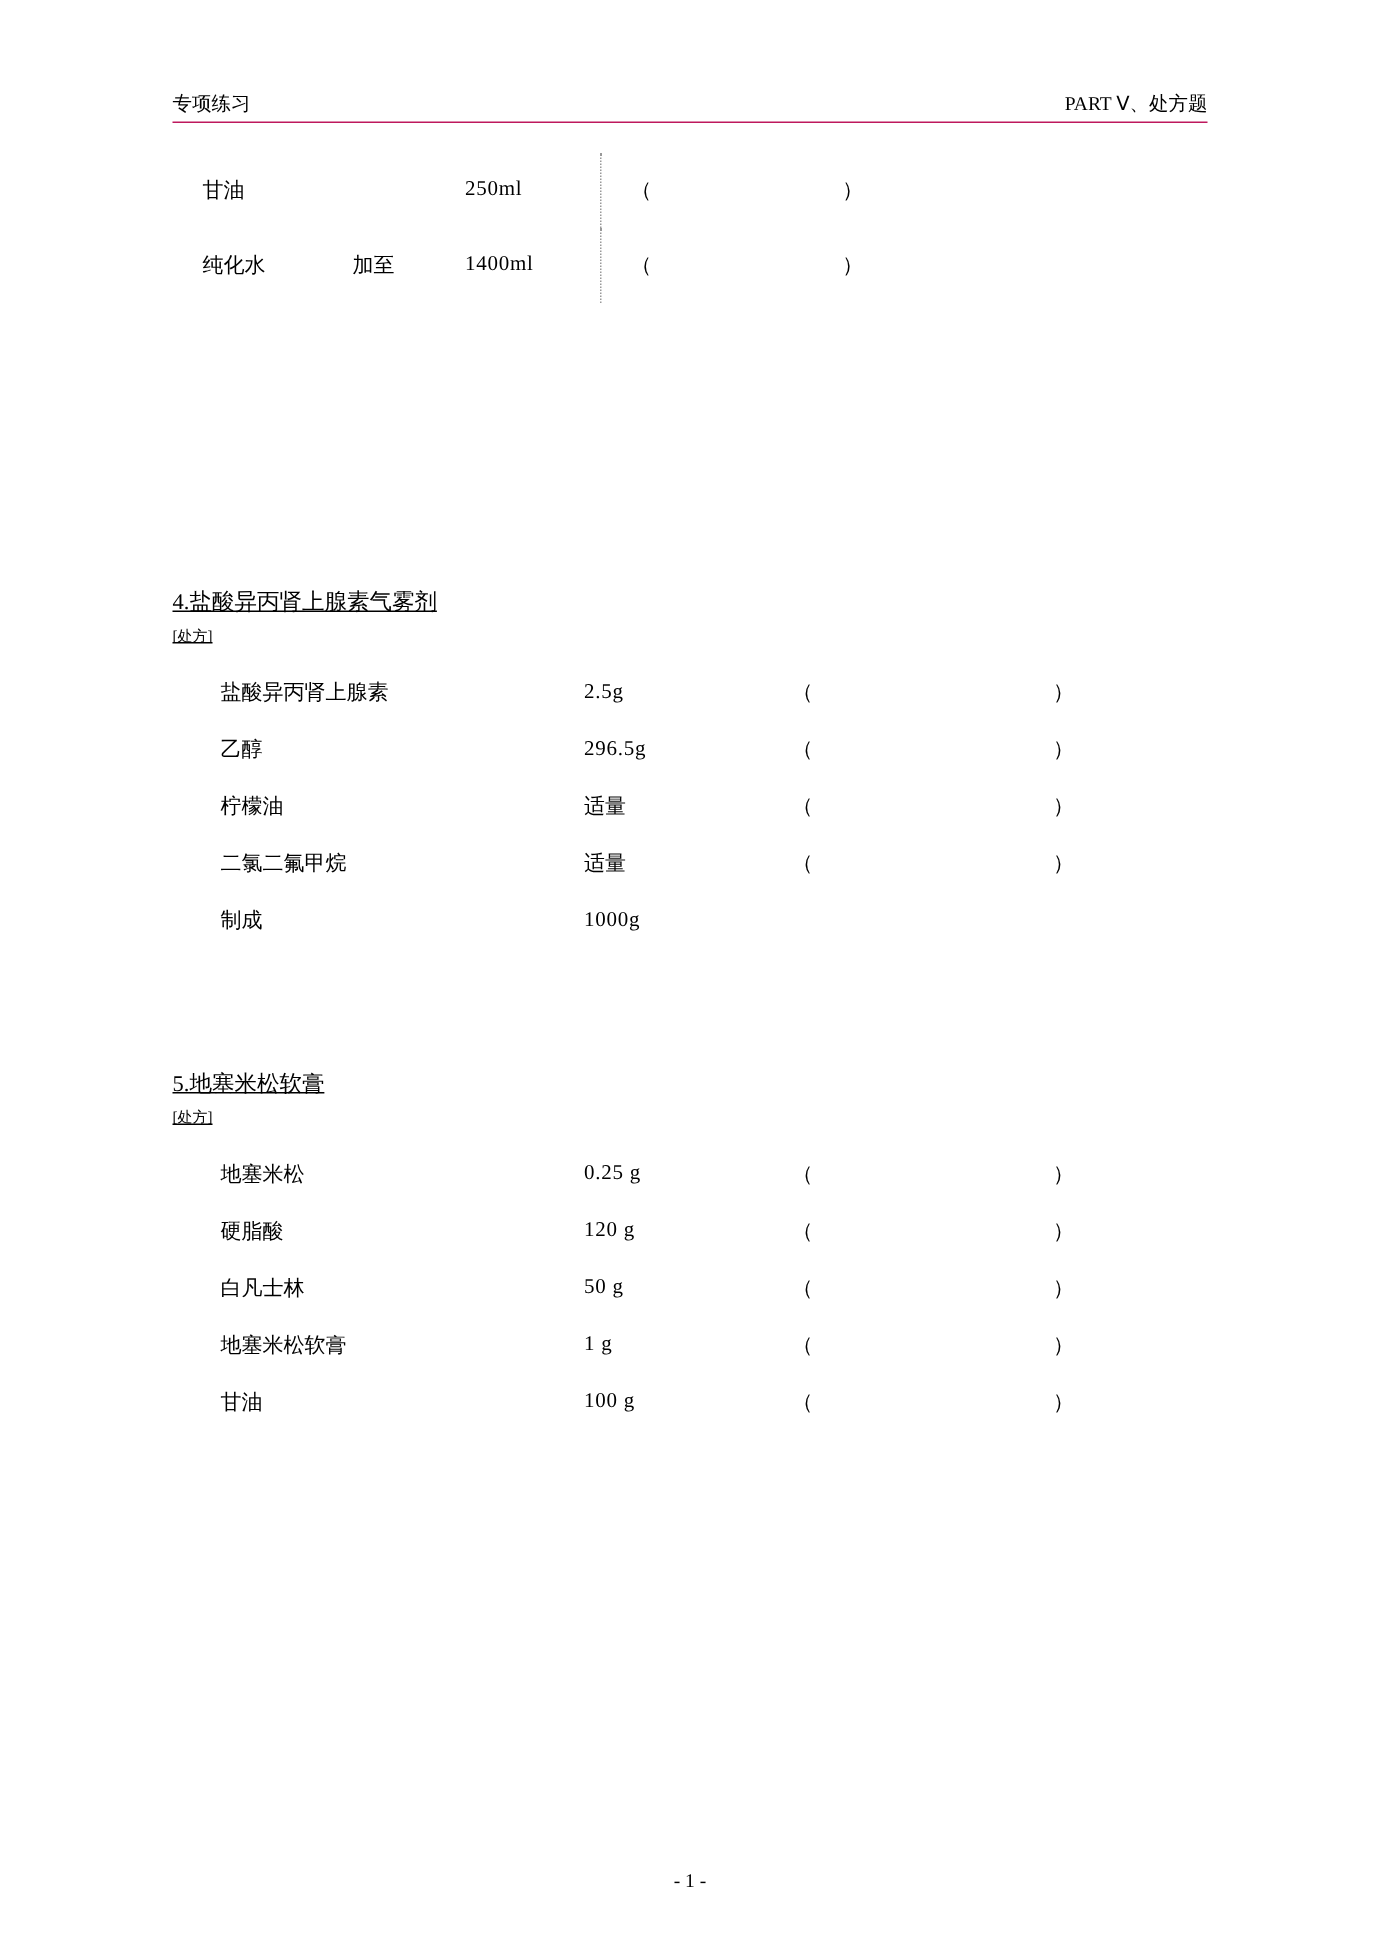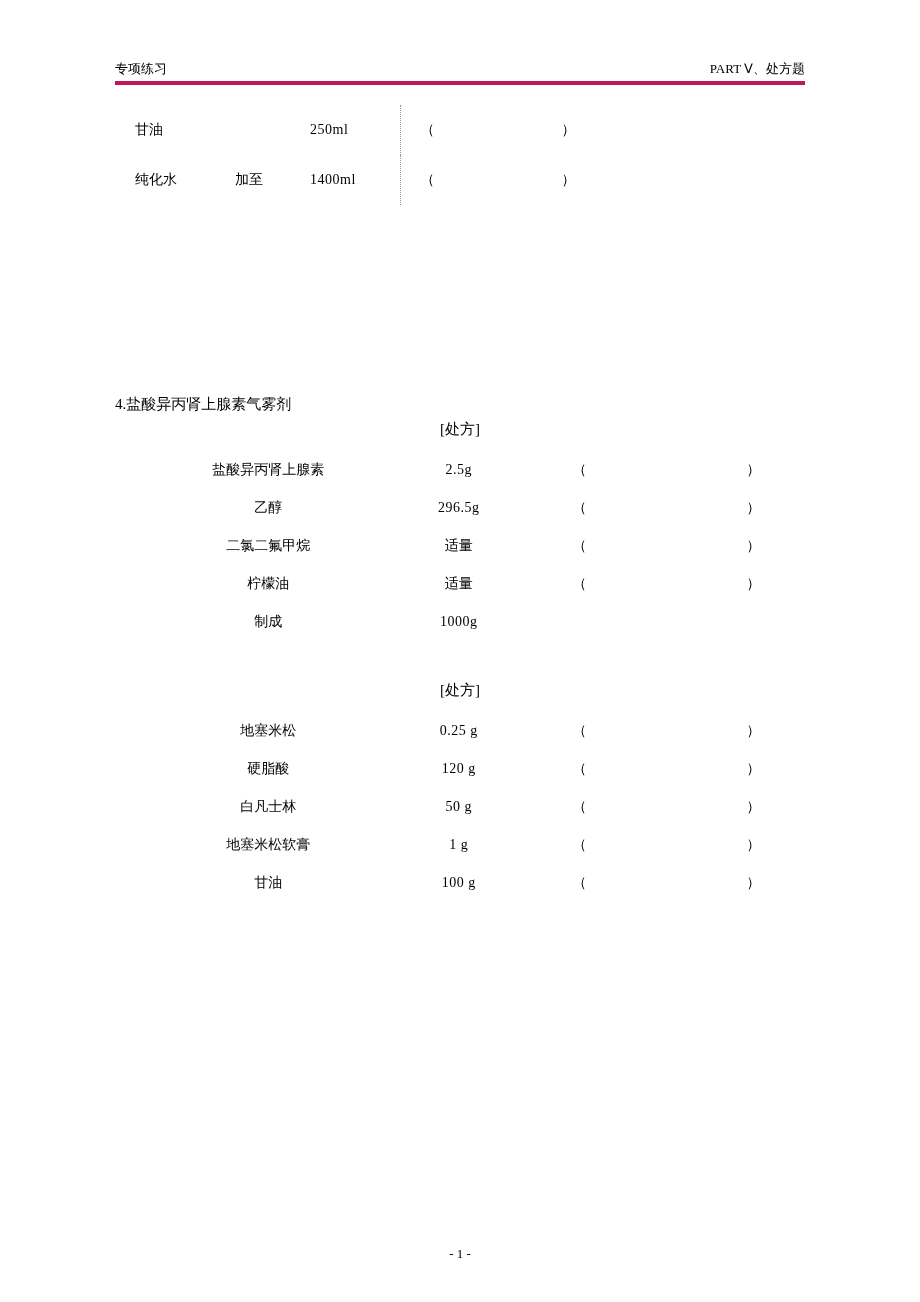--- a/index.html
+++ b/index.html
@@ -17,40 +17,40 @@
       font-size: 14px;
     }
     .page {
       padding: 60px 115px 40px 115px;
       position: relative;
       min-height: 1302px;
     }
     .header {
       display: flex;
       justify-content: space-between;
-      border-bottom: 4px solid #be185d;
+      border-bottom: 1px solid #be185d;
       padding-bottom: 3px;
       margin-bottom: 20px;
     }
     .header-left, .header-right {
       font-size: 13px;
     }
     .section-title {
+      text-decoration: underline;
       font-size: 15px;
       margin-top: 40px;
       margin-bottom: 6px;
     }
     .sub-title {
-      font-size: 15px;
+      text-decoration: underline;
+      font-size: 10px;
       margin-bottom: 12px;
-      text-align: center;
     }
     .table-wrap {
       margin-left: 32px;
-      text-align: center;
     }
     table {
       border-collapse: collapse;
       width: 100%;
     }
     td {
       padding: 10px 0;
       vertical-align: middle;
       font-size: 14px;
     }
@@ -150,40 +150,41 @@
         <td class="col-name">盐酸异丙肾上腺素</td>
         <td class="col-qty monofix">2.5g</td>
         <td class="col-paren"><span>（</span><span style="display:inline-block;width:160px"></span><span>）</span></td>
       </tr>
       <tr>
         <td class="col-name">乙醇</td>
         <td class="col-qty monofix">296.5g</td>
         <td class="col-paren"><span>（</span><span style="display:inline-block;width:160px"></span><span>）</span></td>
       </tr>
       <tr>
+        <td class="col-name">柠檬油</td>
+        <td class="col-qty">适量</td>
+        <td class="col-paren"><span>（</span><span style="display:inline-block;width:160px"></span><span>）</span></td>
+      </tr>
+      <tr>
         <td class="col-name">二氯二氟甲烷</td>
-        <td class="col-qty">适量</td>
-        <td class="col-paren"><span>（</span><span style="display:inline-block;width:160px"></span><span>）</span></td>
-      </tr>
-      <tr>
-        <td class="col-name">柠檬油</td>
         <td class="col-qty">适量</td>
         <td class="col-paren"><span>（</span><span style="display:inline-block;width:160px"></span><span>）</span></td>
       </tr>
       <tr>
         <td class="col-name">制成</td>
         <td class="col-qty monofix">1000g</td>
         <td class="col-paren"><span></span><span style="display:inline-block;width:160px"></span><span></span></td>
       </tr>
     </tbody>
       </table>
   </div>
 
   <div class="gap-med"></div>
 
+  <div class="section-title">5.地塞米松软膏</div>
   <div class="sub-title">[处方]</div>
   <div class="table-wrap">
     <table>
       <tbody>
           <tr>
         <td class="col-name">地塞米松</td>
         <td class="col-qty monofix">0.25 g</td>
         <td class="col-paren"><span>（</span><span style="display:inline-block;width:160px"></span><span>）</span></td>
       </tr>
       <tr>

